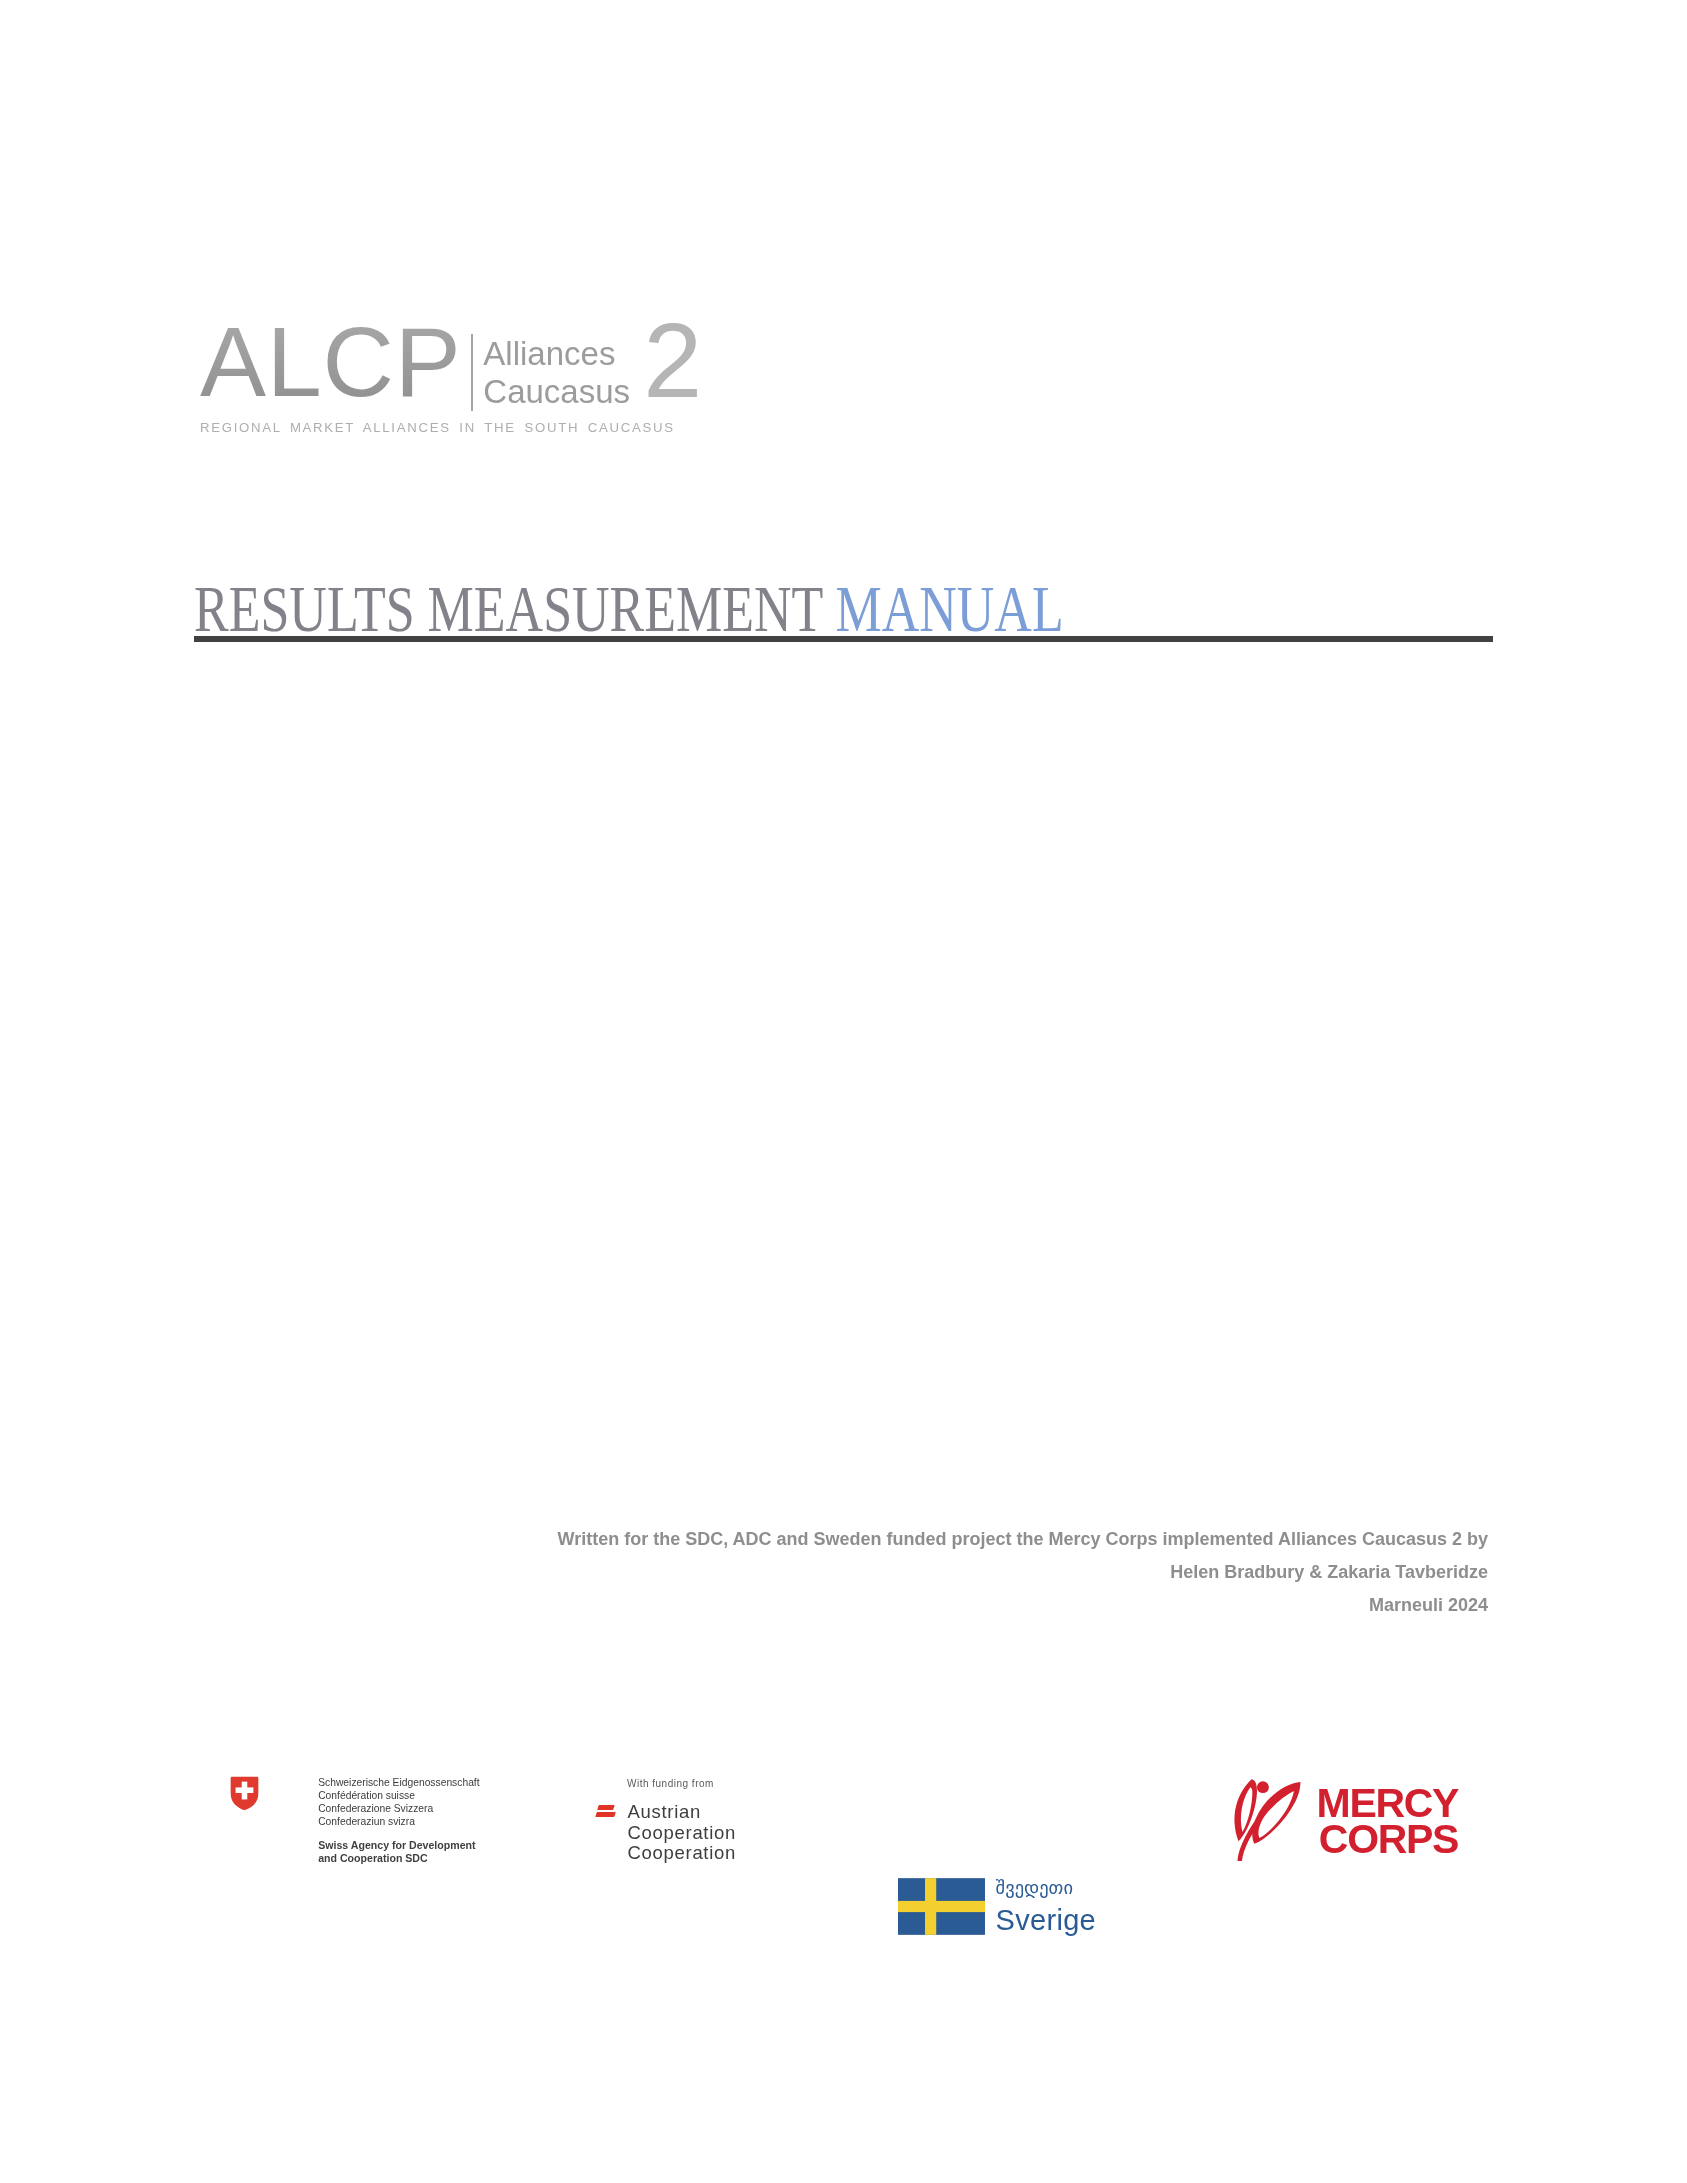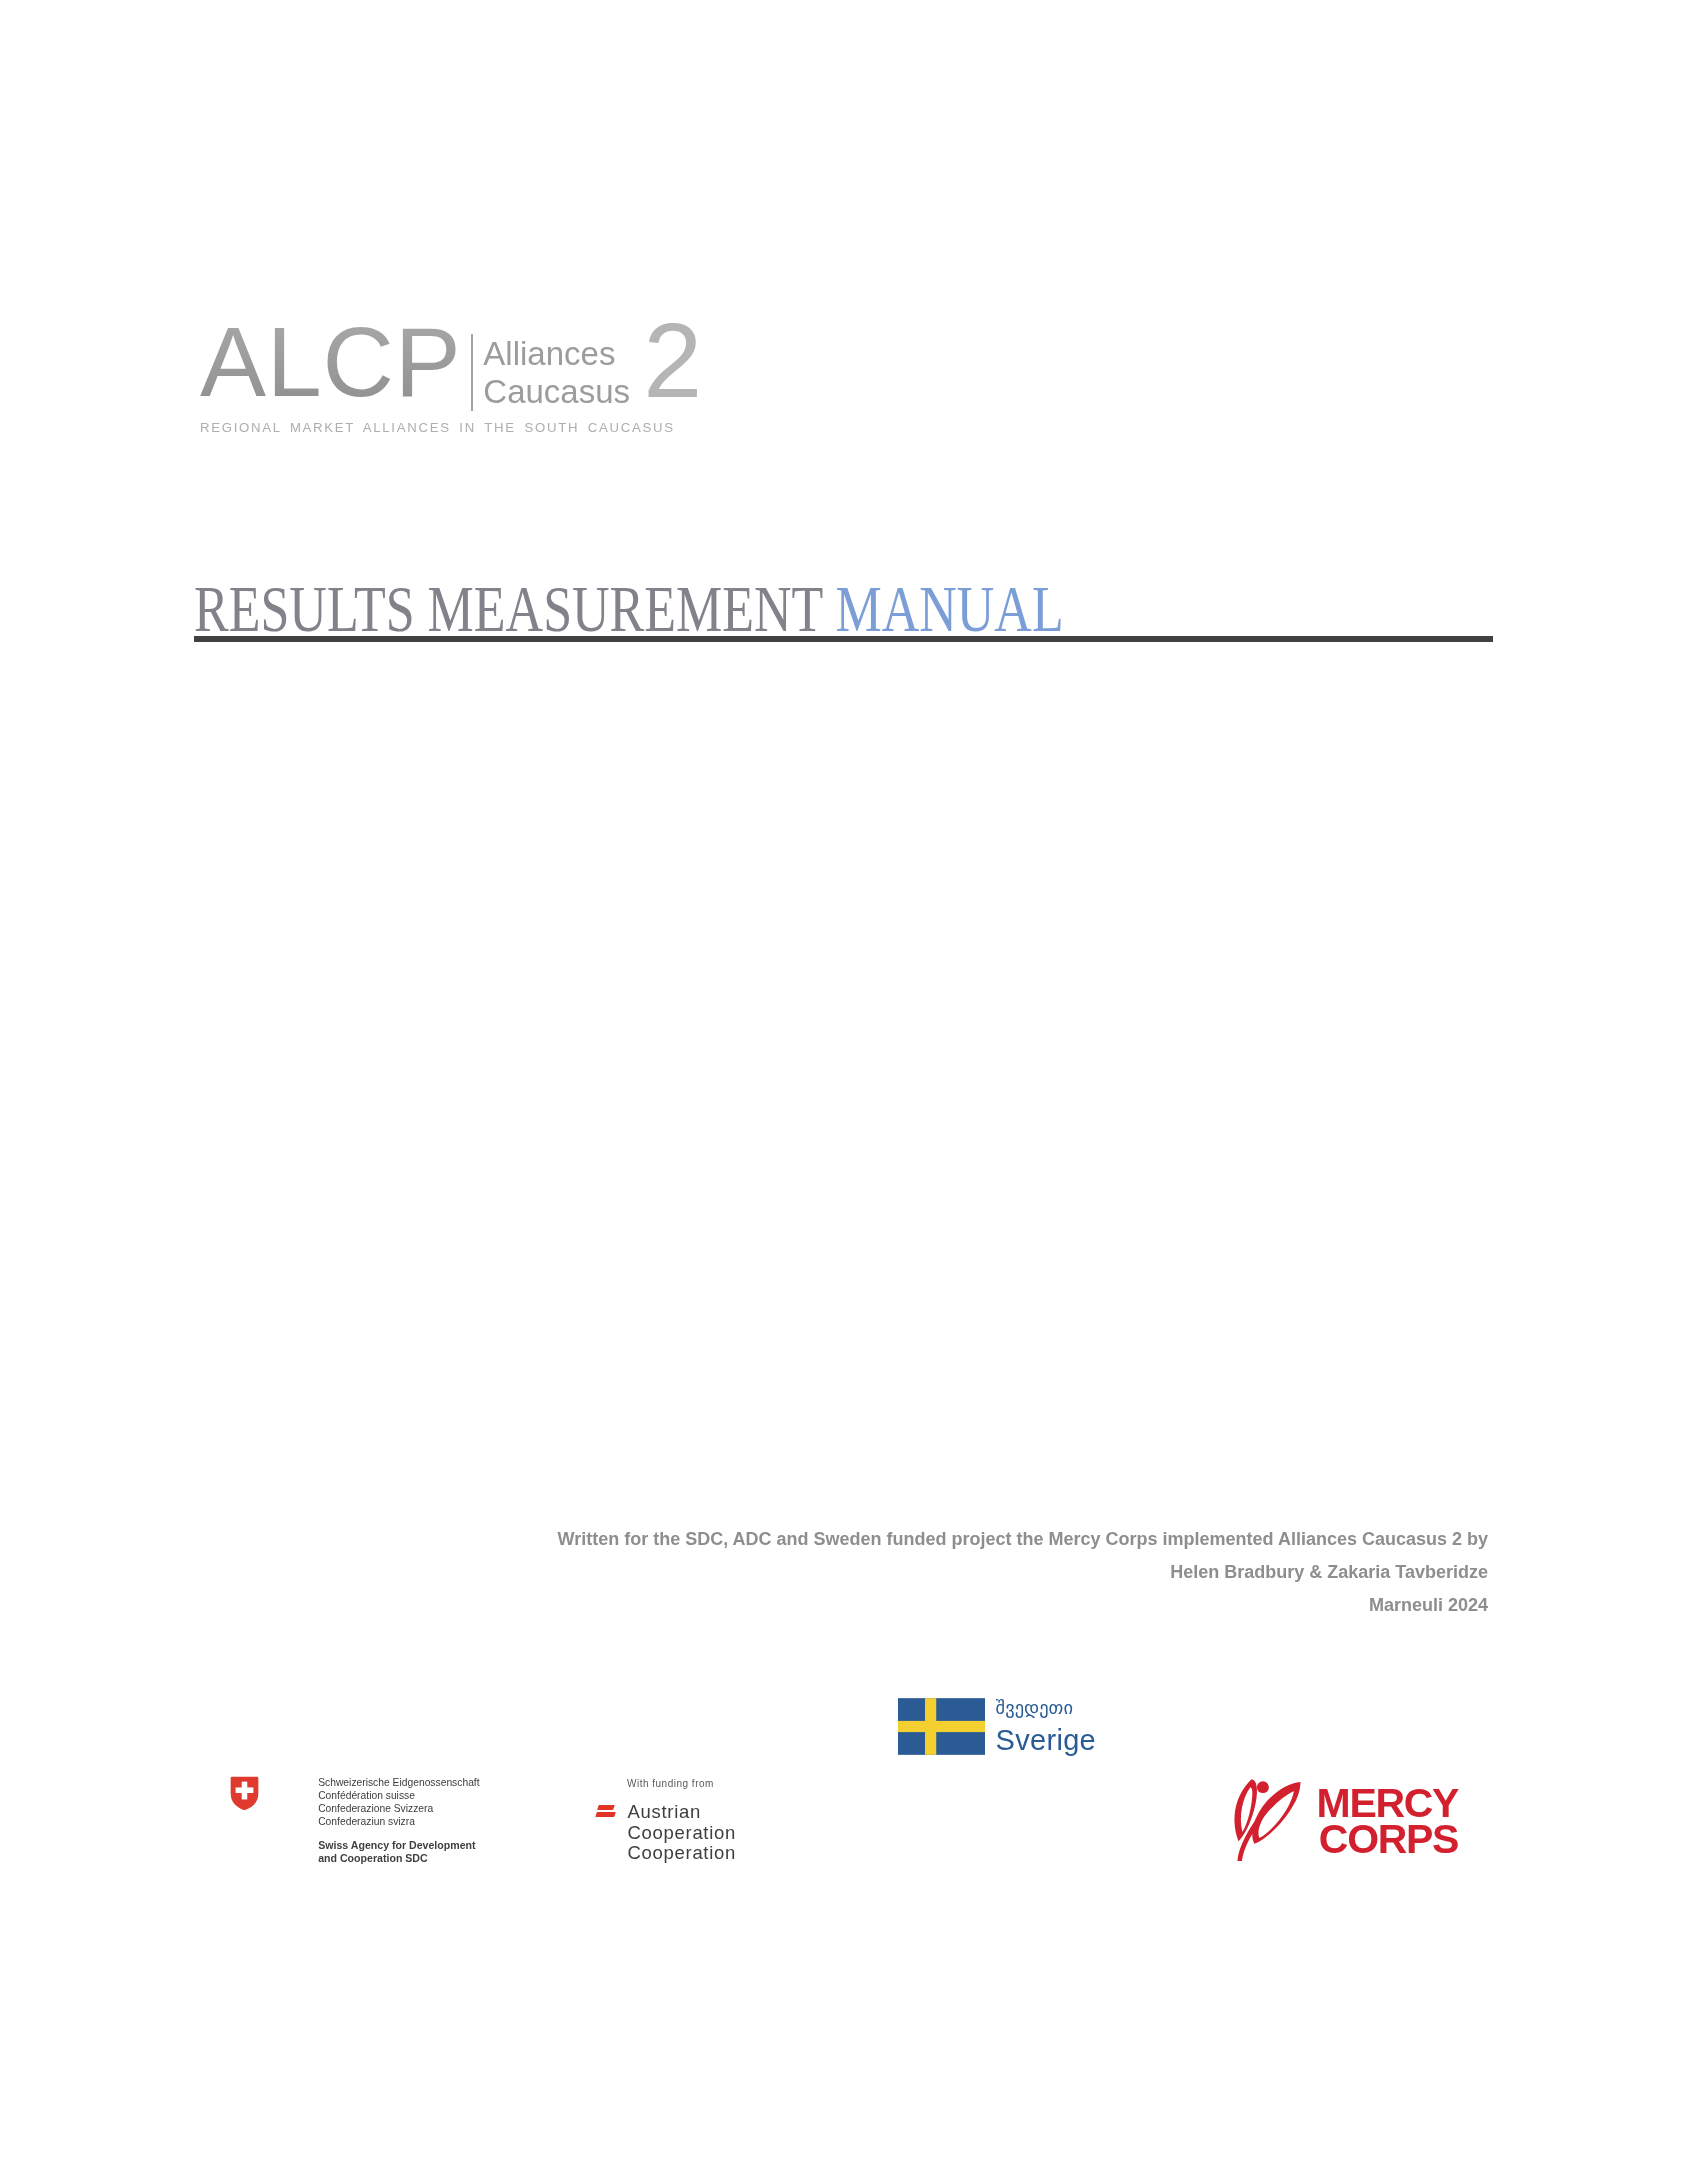--- a/index.html
+++ b/index.html
@@ -44,21 +44,21 @@
 
   .adc{position:absolute;left:595px;top:1778px;}
   .adc-note{margin-left:32px;font-size:10px;line-height:12px;color:#5a5a5a;letter-spacing:0.5px;}
   .adc-body{display:flex;margin-top:12px;}
   .adc-bars{width:20.5px;flex:0 0 auto;margin-top:3.3px;}
   .adc-bar1,.adc-bar2{background:#e03427;transform:skewX(-18deg);border-radius:0.7px;}
   .adc-bar1{width:16px;height:4.6px;margin-left:3.3px;}
   .adc-bar2{width:18.5px;height:5.3px;margin-top:2.6px;margin-left:1.3px;}
   .adc-text{margin-left:12px;font-size:18.5px;line-height:20.5px;color:#3e3e3e;letter-spacing:0.7px;}
 
-  .sweden{position:absolute;left:898px;top:1698px;display:flex;}
+  .sweden{position:absolute;left:898px;top:1878px;display:flex;}
   .sweden-flag{width:87px;height:57px;flex:0 0 auto;}
   .sweden-text{margin-left:10.6px;height:57px;display:flex;flex-direction:column;justify-content:space-between;}
   .sweden-georgian{font-family:"DejaVu Sans", sans-serif;font-size:18.5px;line-height:20px;color:#2a5b95;}
   .sweden-name{font-size:29px;line-height:29px;font-weight:normal;color:#2a5b95;letter-spacing:0.3px;}
 
   .mercy{position:absolute;left:1221px;top:1774px;display:flex;align-items:flex-start;text-align:right;}
   .mercy-emblem{width:93px;height:87px;flex:0 0 auto;}
   .mercy-text{
     margin-left:2.6px;margin-top:10.6px;font-size:41px;line-height:36px;
     font-weight:bold;letter-spacing:-1.3px;color:#d2202e;

